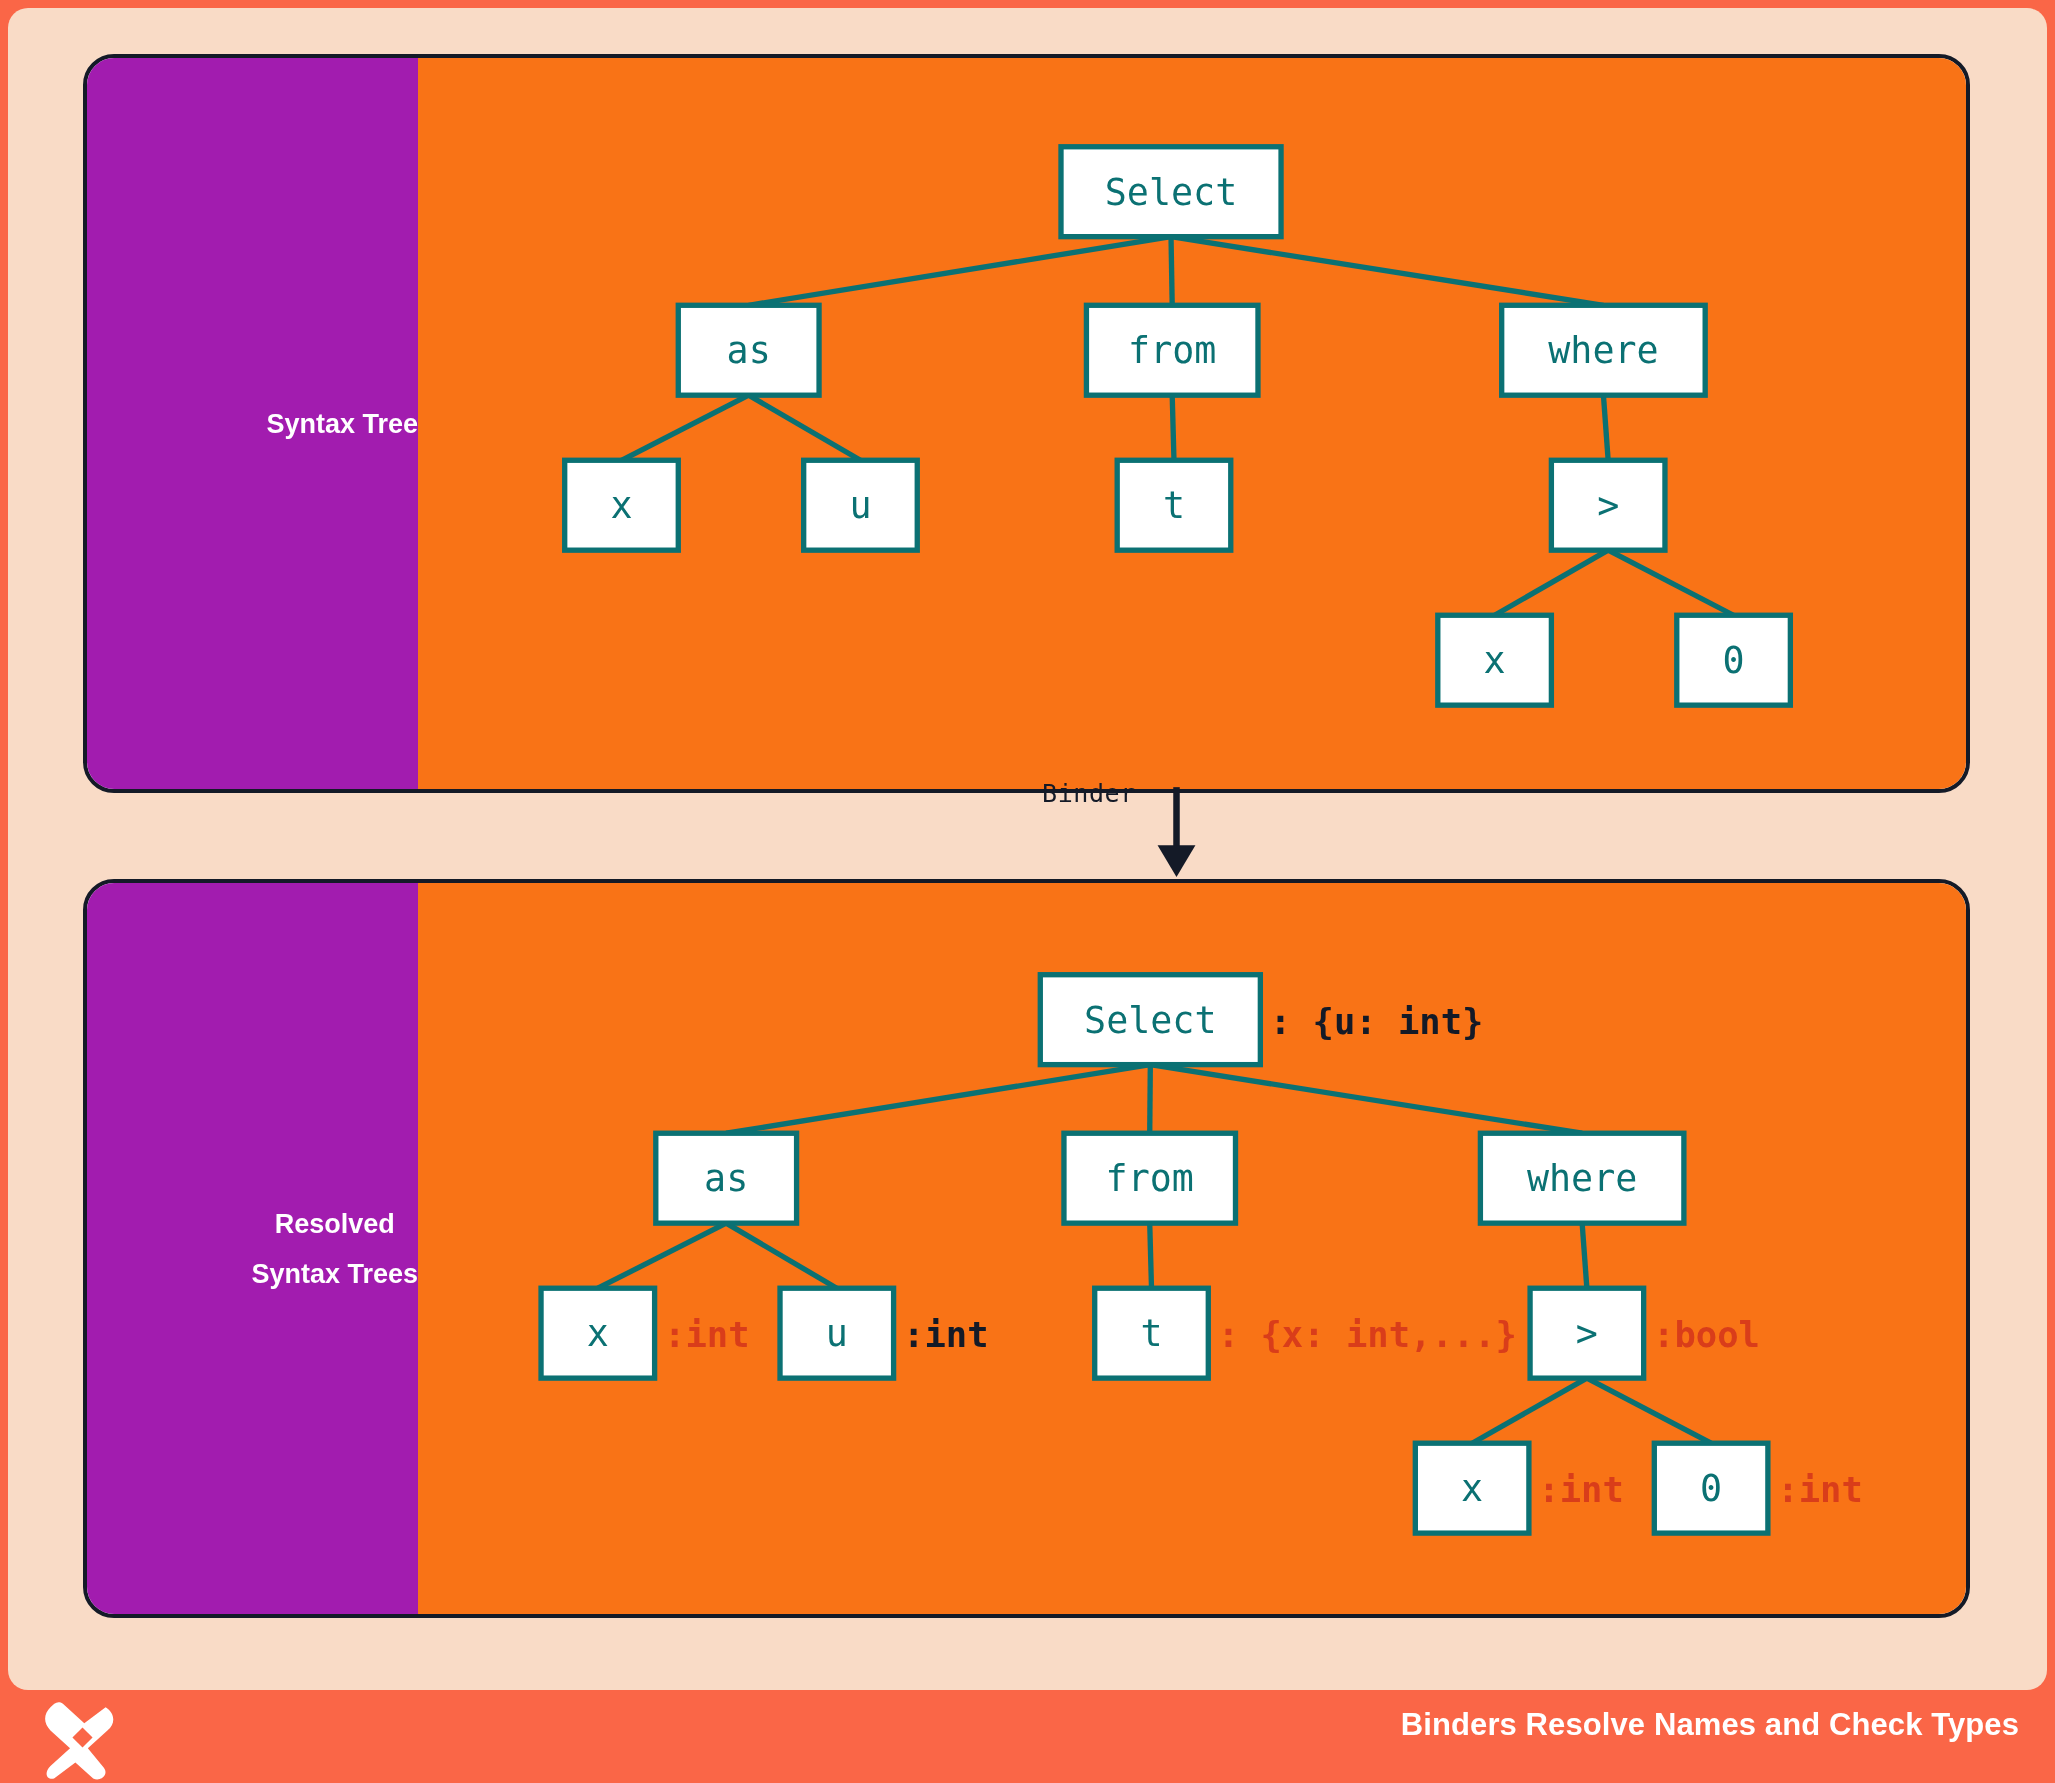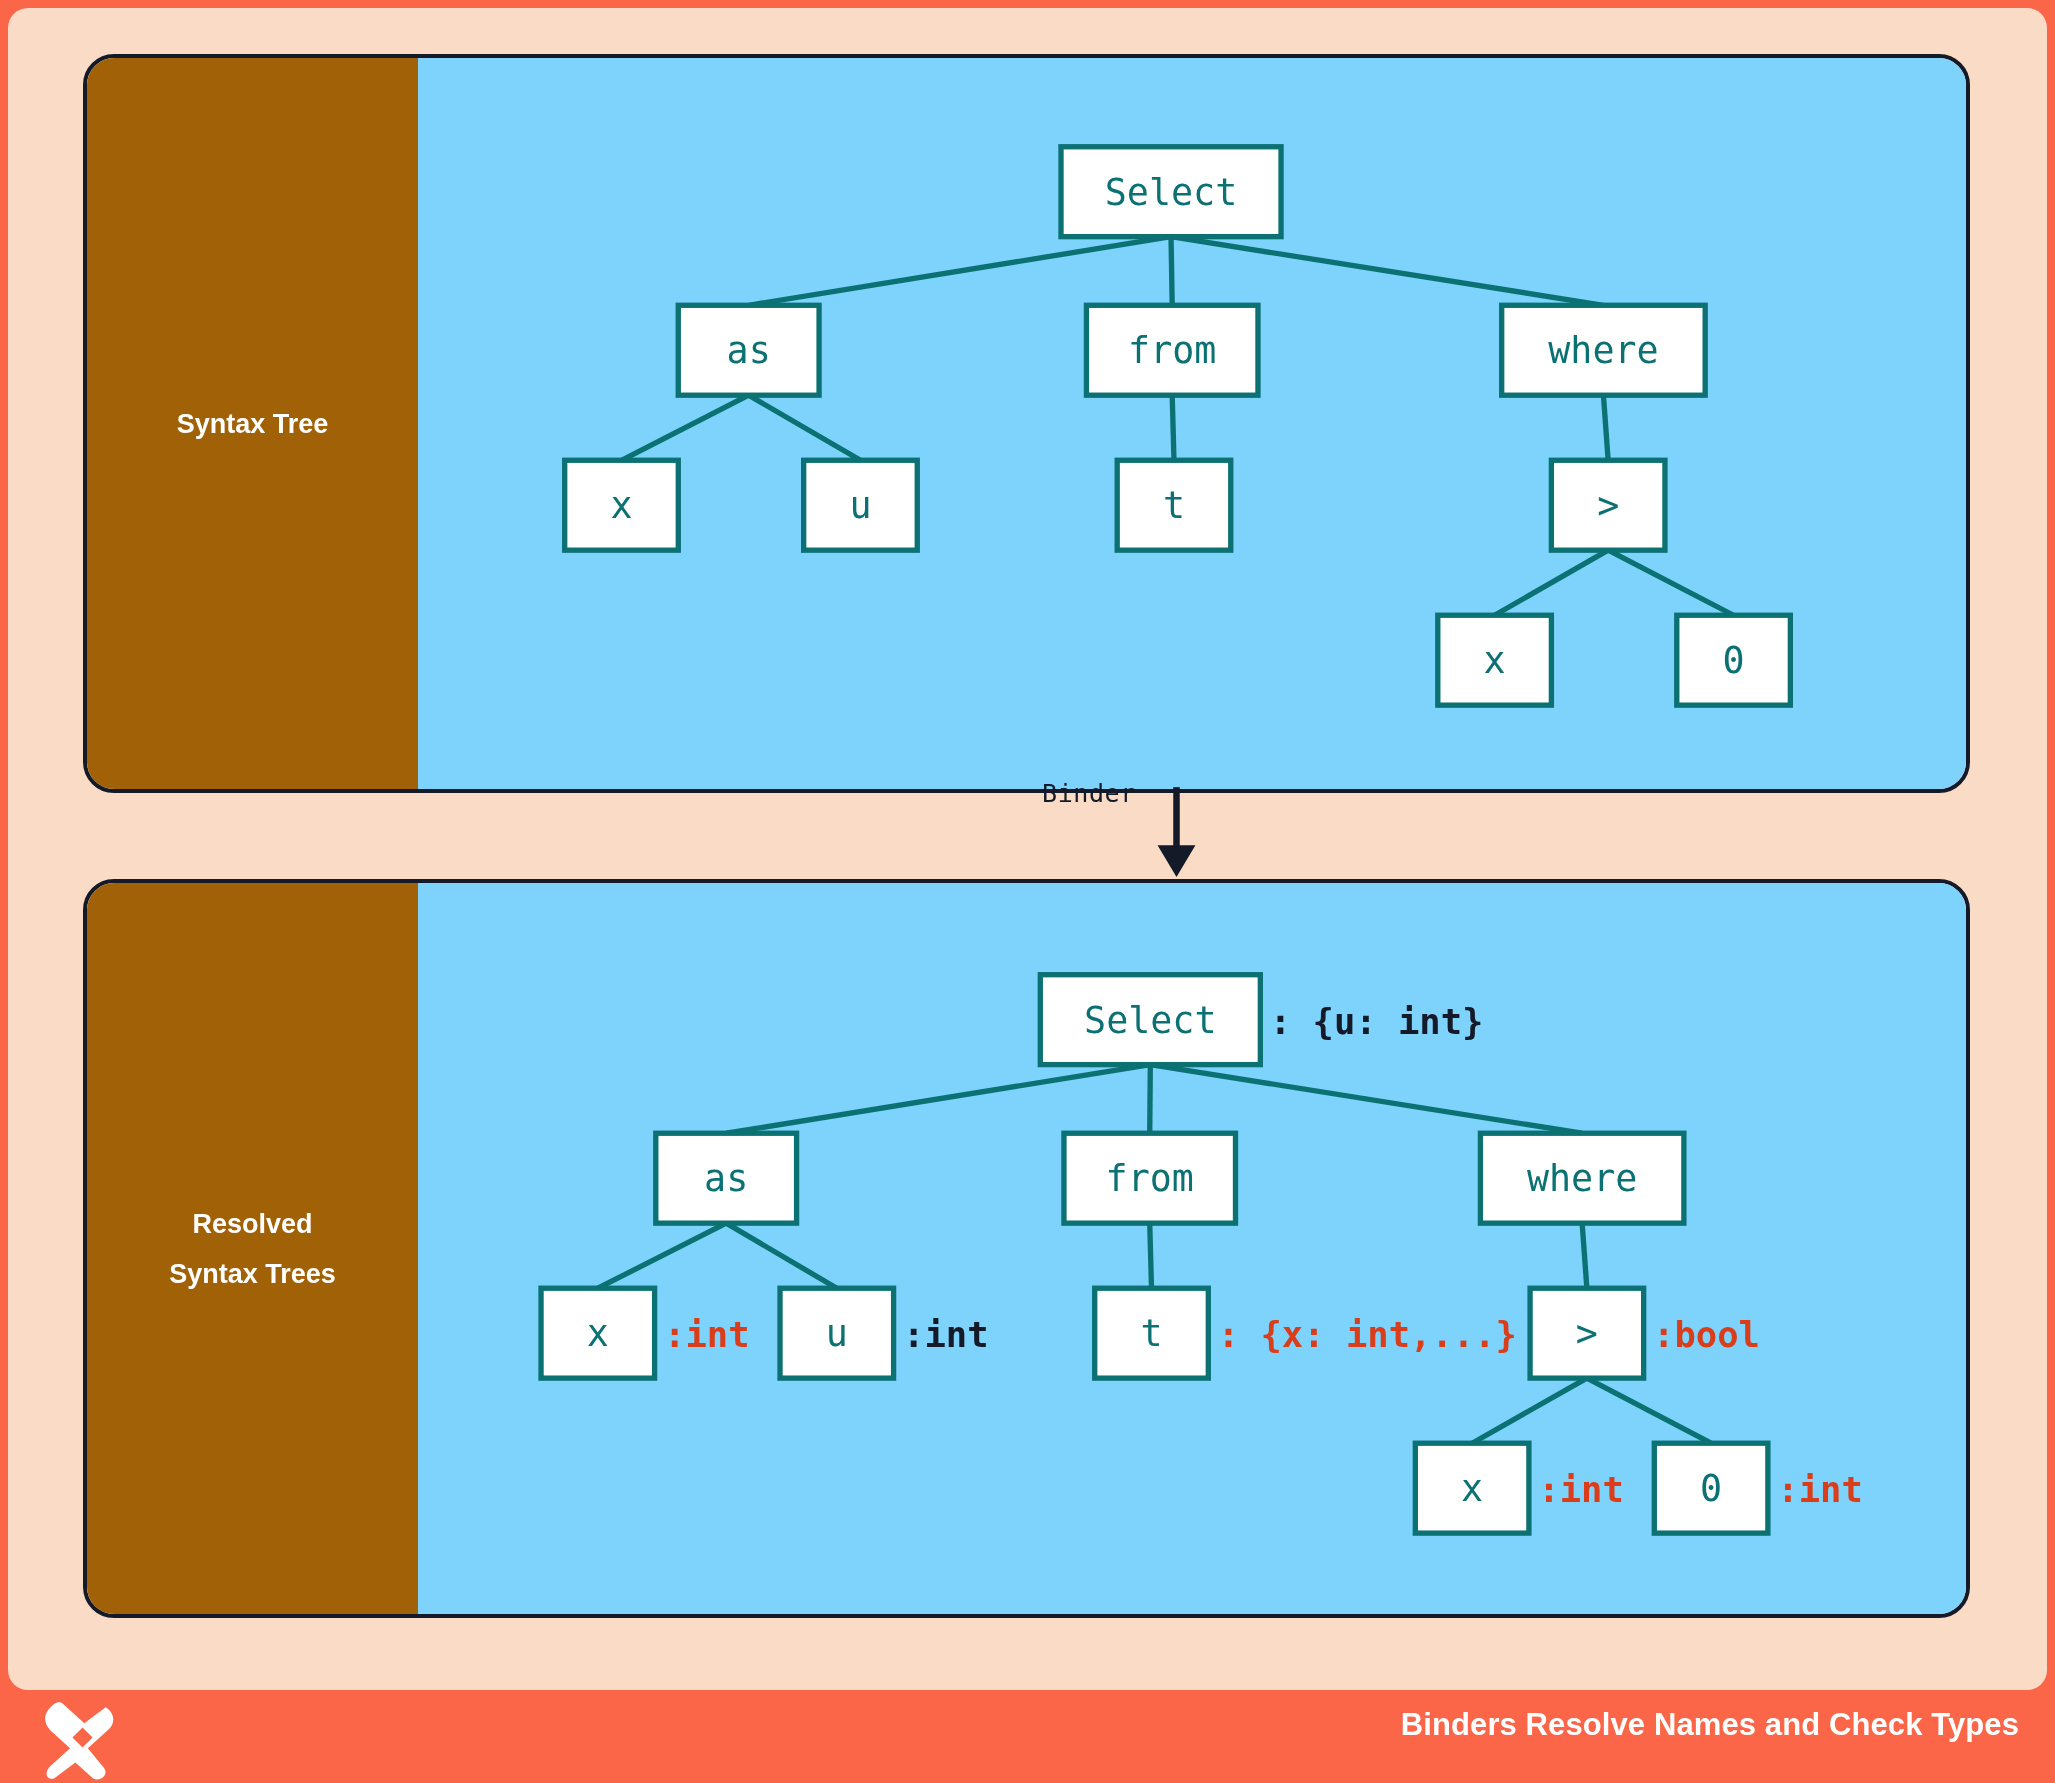--- a/index.html
+++ b/index.html
@@ -53,38 +53,38 @@
     border-radius: 31px;
     overflow: hidden;
   }
   .panel-top    { left: 83px; top: 54px;   width: 1887px; height: 739px; }
   .panel-bottom { left: 83px; top: 879px; width: 1887px; height: 739px; }
 
   .panel-side {
     position: absolute;
     left: 0; top: 0;
     width: 331px; height: 100%;
-    background: #a16207;
+    background: #a21caf;
     display: flex;
     align-items: center;
-    justify-content: center;
+    justify-content: flex-end;
     text-align: center;
   }
   .panel-side-label {
     color: #ffffff;
     font-size: 27px;
     font-weight: bold;
     line-height: 50px;
     white-space: pre-line;
   }
   .panel-canvas {
     position: absolute;
     left: 331px; top: 0;
     right: 0; bottom: 0;
-    background: #7dd3fc;
+    background: #f97316;
   }
   .tree-svg { position: absolute; left: 0; top: 0; }
 
   
   .binder-label {
     position: absolute;
     left: 1042px; top: 779px;
     color: #141a27;
     font-family: "DejaVu Sans Mono", monospace;
     font-size: 25px;

